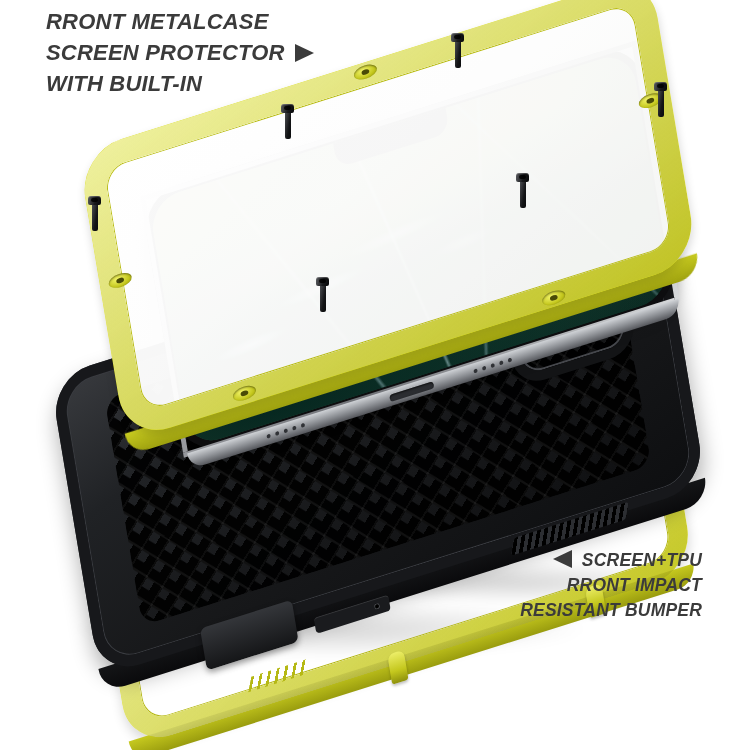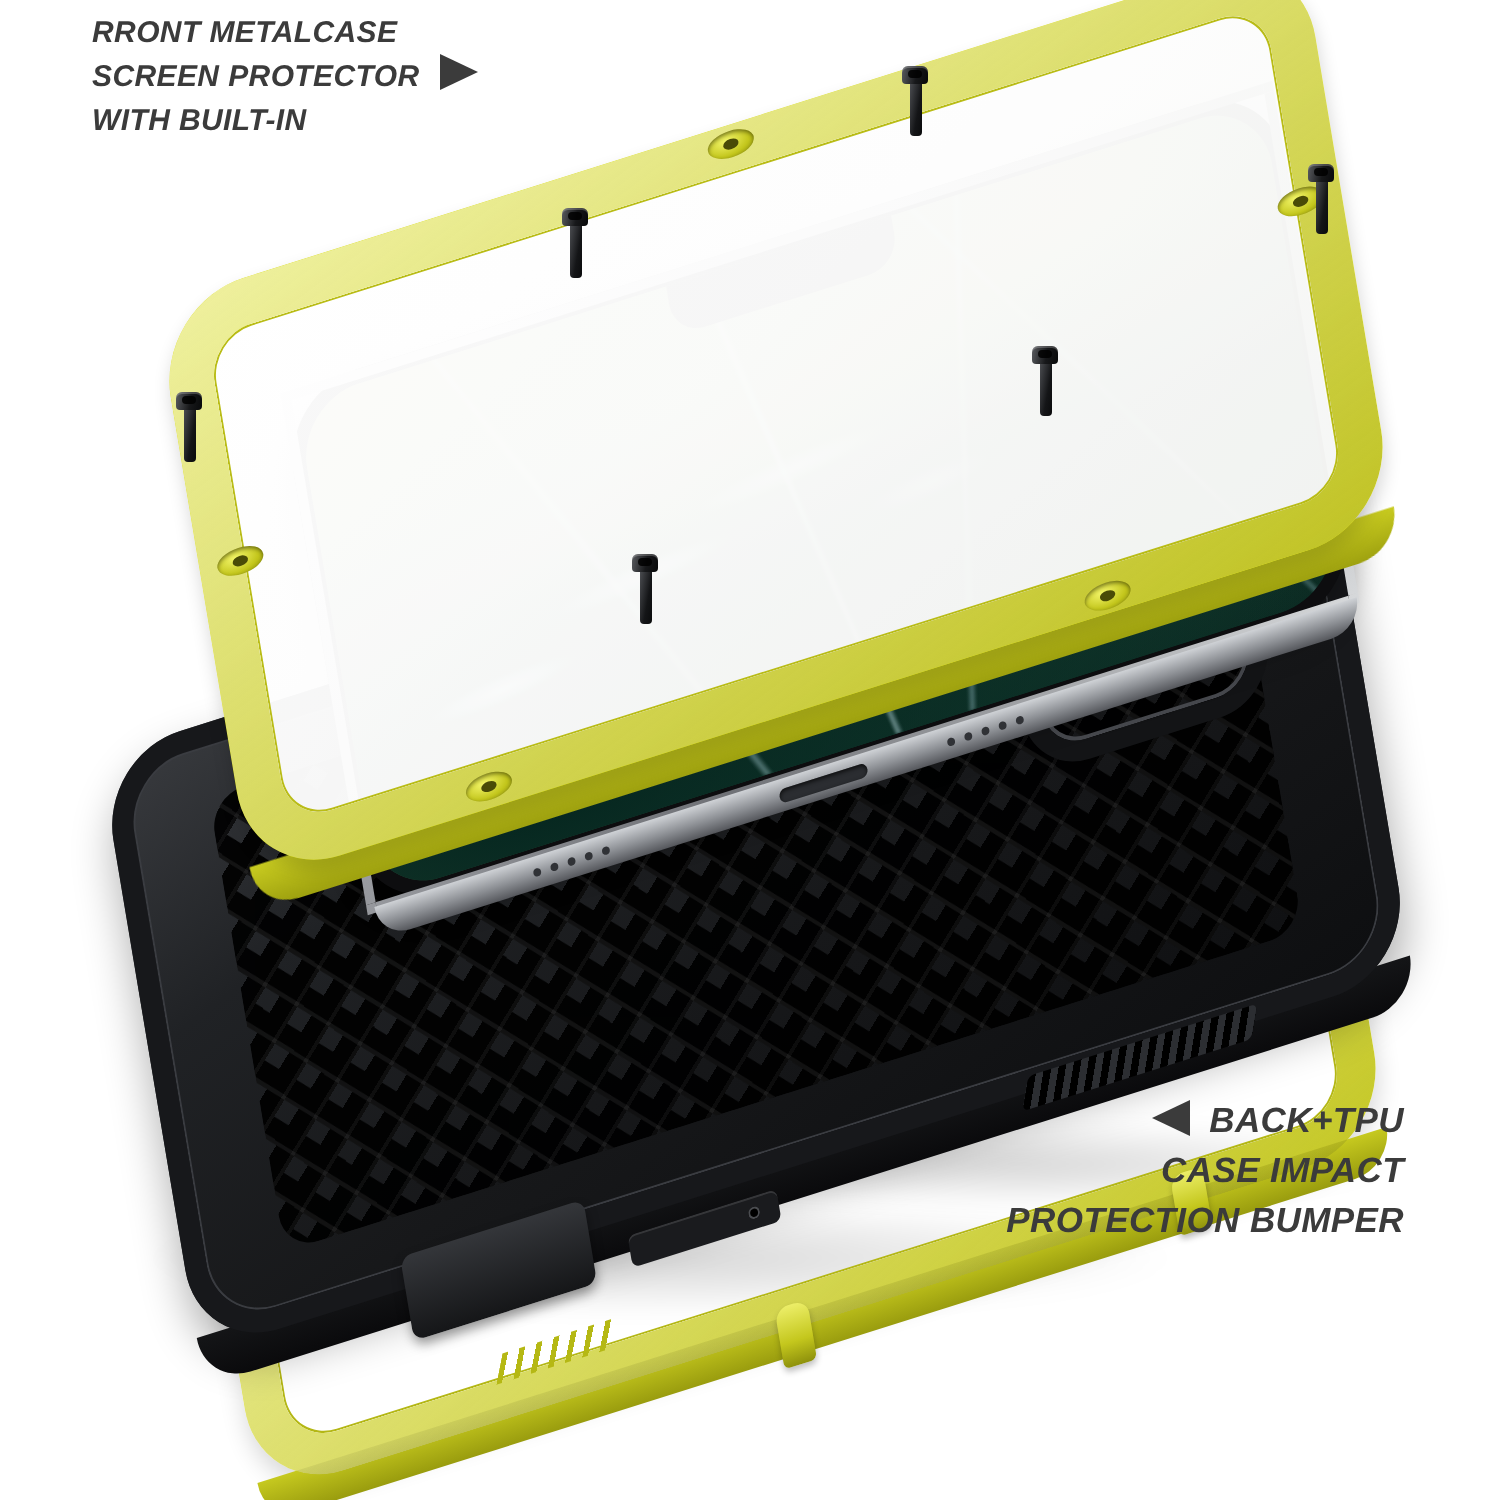--- a/index.html
+++ b/index.html
@@ -16,21 +16,21 @@
   
   .callout{
     position:absolute;
     font-weight:bold;
     font-style:italic;
     color:#3b3b3b;
     letter-spacing:.2px;
     line-height:1.42;
     white-space:nowrap;
   }
-  #callout-top{ left:46px; top:6px; font-size:15px; text-align:left; }
+  #callout-top{ left:46px; top:6px; font-size:22px; text-align:left; }
   #callout-bottom{ right:48px; top:548px; font-size:17.5px; text-align:right; }
   .callout .line{display:block;}
   .arrow-r,.arrow-l{
     display:inline-block;width:0;height:0;vertical-align:-2px;
   }
   .arrow-r{
     border-top:9px solid transparent;border-bottom:9px solid transparent;
     border-left:19px solid #3b3b3b;margin-left:10px;
   }
   .arrow-l{
@@ -435,19 +435,19 @@
 
   </div>
 
   <div class="callout" id="callout-top">
     <span class="line">RRONT METALCASE</span>
     <span class="line"><span>SCREEN PROTECTOR</span><span class="arrow-r"></span></span>
     <span class="line">WITH BUILT-IN</span>
   </div>
 
   <div class="callout" id="callout-bottom">
-    <span class="line"><span class="arrow-l"></span><span>BACK+TPU</span></span>
-    <span class="line">CASE IMPACT</span>
-    <span class="line">PROTECTION BUMPER</span>
+    <span class="line"><span class="arrow-l"></span><span>SCREEN+TPU</span></span>
+    <span class="line">RRONT IMPACT</span>
+    <span class="line">RESISTANT BUMPER</span>
   </div>
 
 
 </div>
 
 </body></html>

